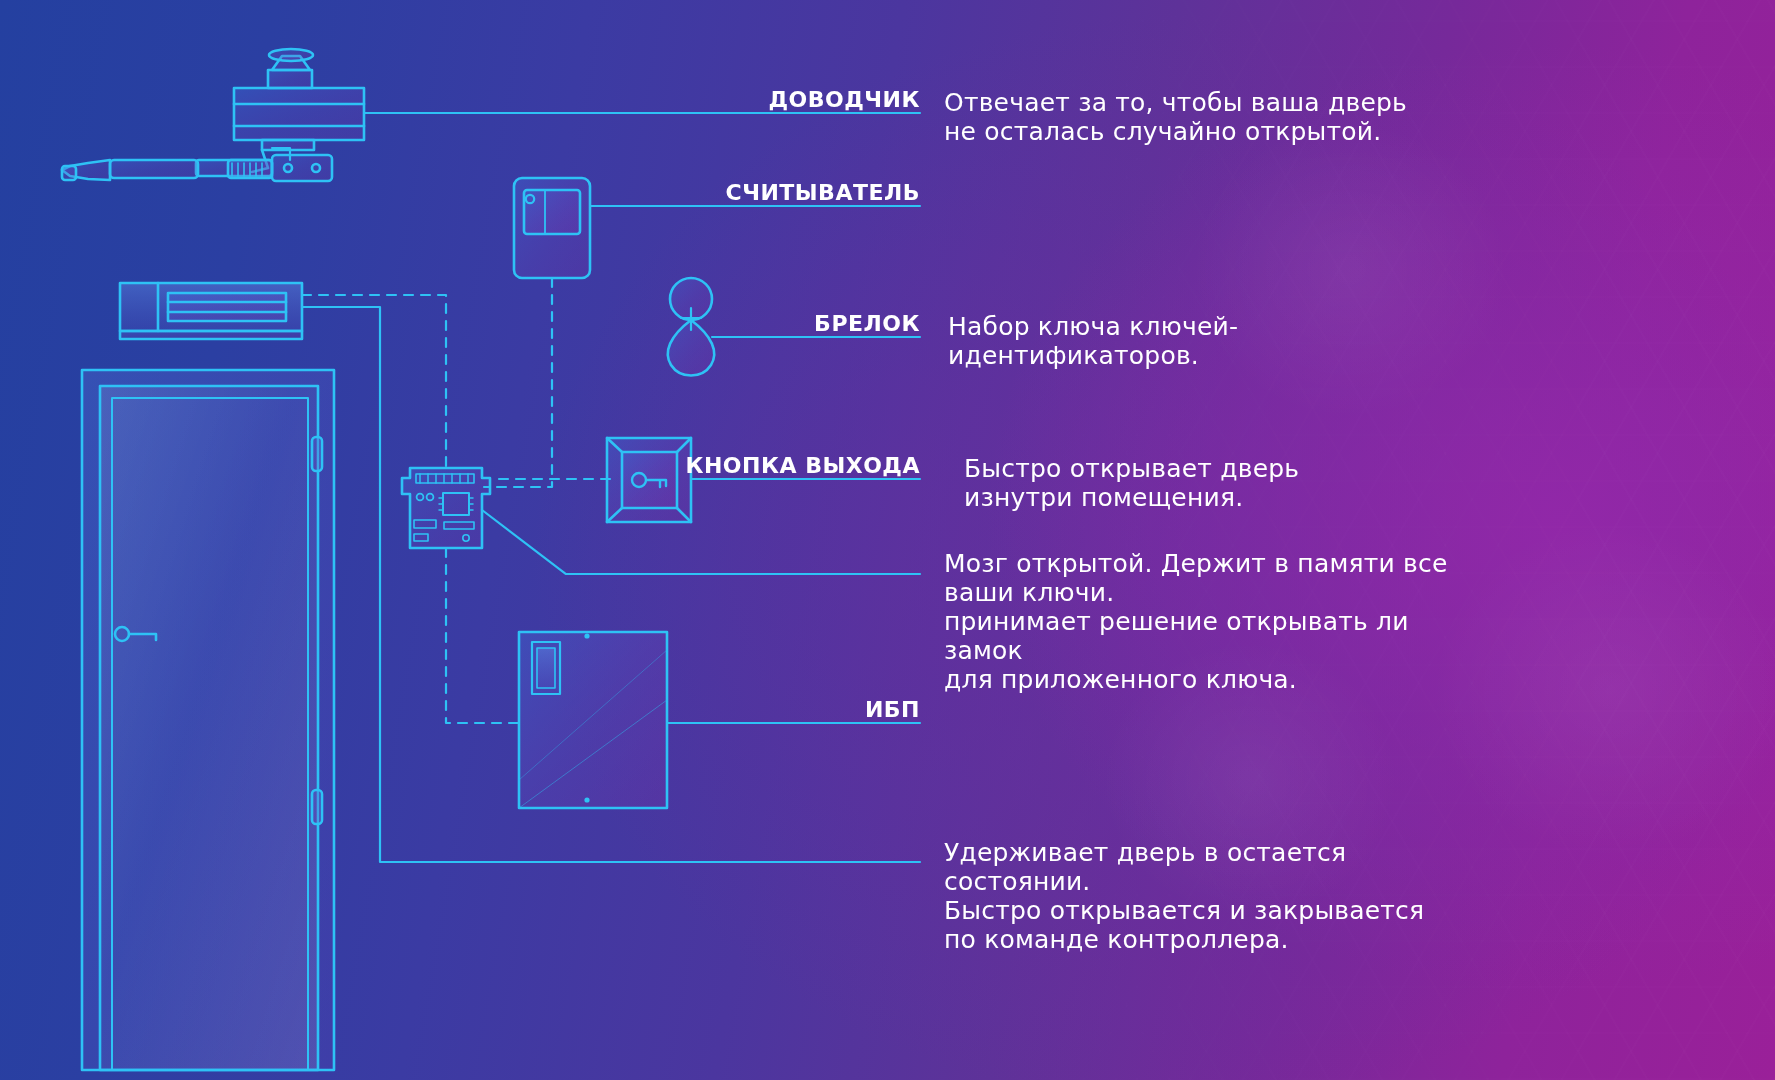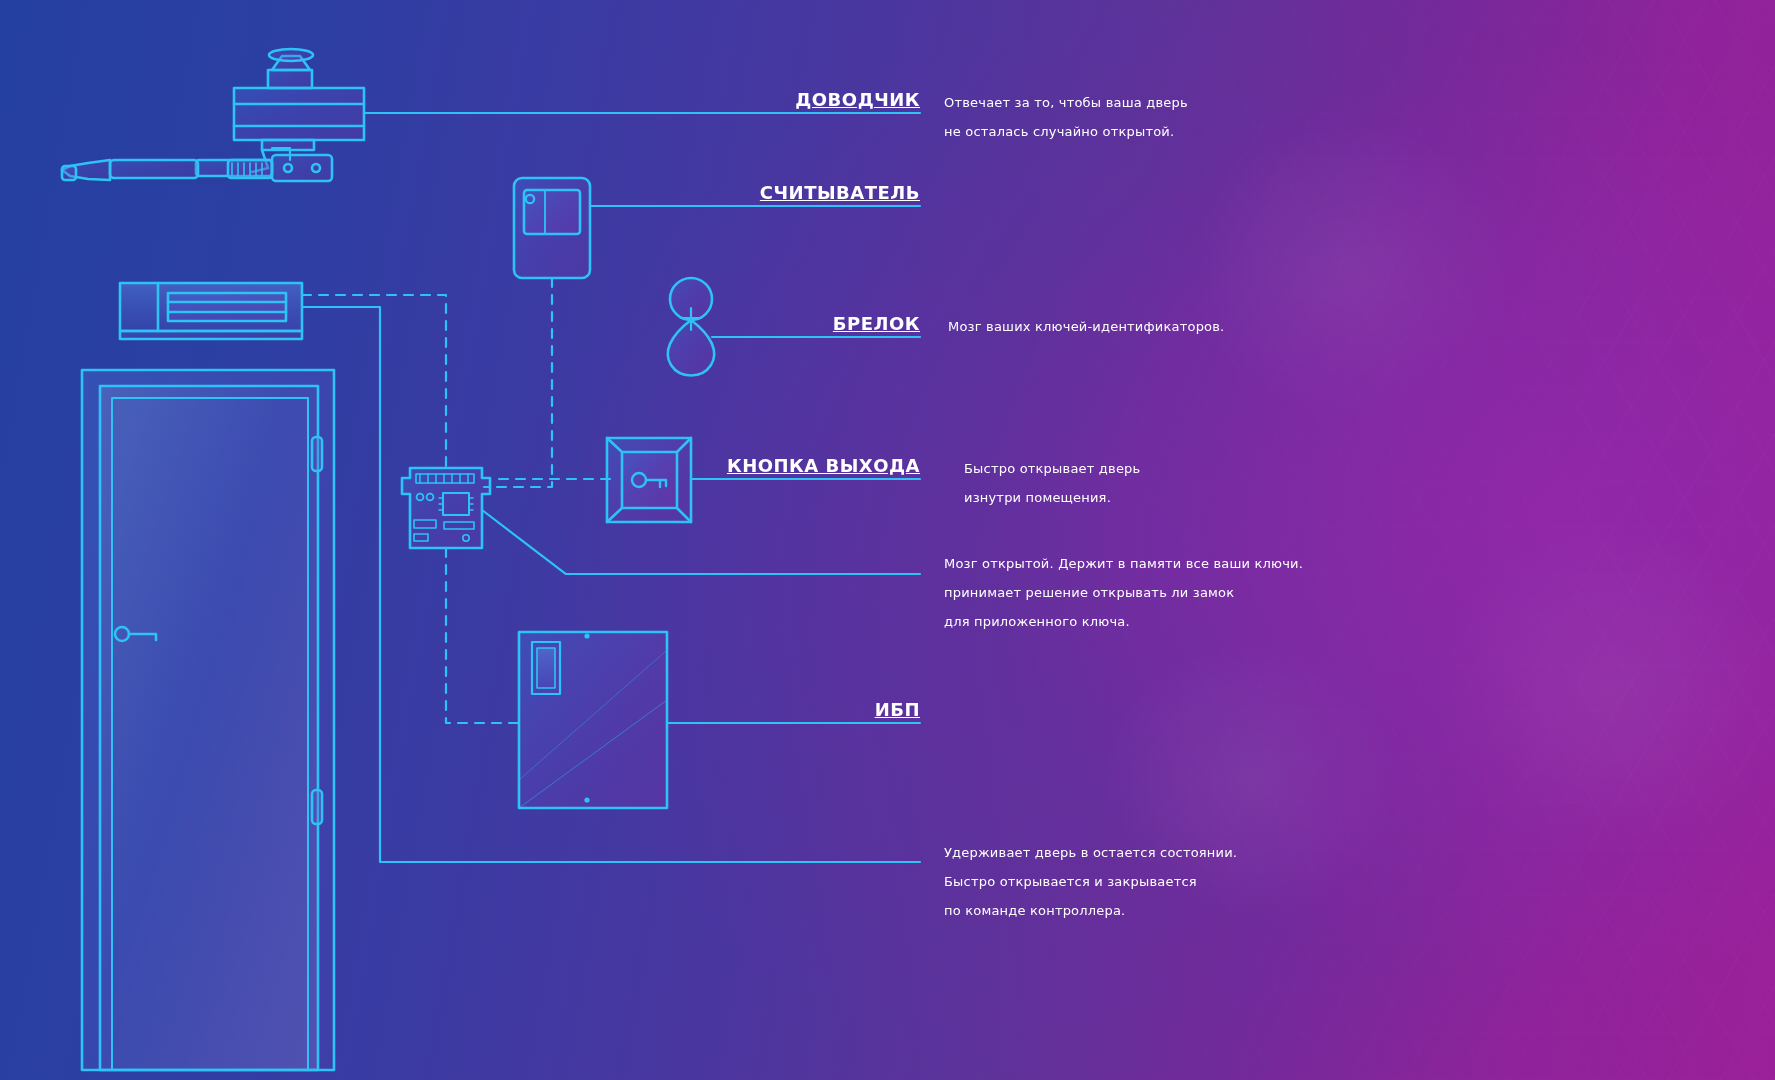--- a/index.html
+++ b/index.html
@@ -20,24 +20,24 @@
     -webkit-mask-image:linear-gradient(to right, rgba(0,0,0,0) 52%, rgba(0,0,0,.55) 72%, rgba(0,0,0,1) 100%);
     mask-image:linear-gradient(to right, rgba(0,0,0,0) 52%, rgba(0,0,0,.55) 72%, rgba(0,0,0,1) 100%);}
   .blob{position:absolute;border-radius:50% 40% 55% 45%;pointer-events:none;
         background:radial-gradient(closest-side, rgba(255,255,255,.055), rgba(255,255,255,0));}
 
   svg.art{position:absolute;left:0;top:0;width:1775px;height:1080px;pointer-events:none;}
 
   .rowlabel{position:absolute;text-align:right;color:#ffffff;
             font-family:"DejaVu Sans",sans-serif;font-weight:bold;
             letter-spacing:.5px;white-space:nowrap;}
-  .rowlabel .txt{display:block;font-size:18px;line-height:24px;
-                 text-transform:uppercase;text-decoration:underline;}
+  .rowlabel .txt{display:block;font-size:22px;line-height:24px;
+                 text-transform:uppercase;}
   .rowdesc{position:absolute;color:#ffffff;
-           font-family:"DejaVu Sans",sans-serif;font-size:13px;line-height:29px;
+           font-family:"DejaVu Sans",sans-serif;font-size:25px;line-height:29px;
            white-space:pre-line;letter-spacing:.2px;}
 </style>
 </head>
 <body>
 
 <div class="stage">
   <div class="texture"></div>
   <div class="blob" style="left:1190px;top:120px;width:320px;height:300px;"></div>
   <div class="blob" style="left:1430px;top:520px;width:360px;height:340px;"></div>
   <div class="blob" style="left:1100px;top:640px;width:300px;height:280px;"></div>
@@ -217,21 +217,21 @@
   <div class="rowdesc" style="left:944px;top:88px;width:470px;">Отвечает за то, чтобы ваша дверь
 не осталась случайно открытой.</div>
 
   <div class="rowlabel" style="left:620px;top:181px;width:300px;">
     <span class="txt">СЧИТЫВАТЕЛЬ</span>
   </div>
 
   <div class="rowlabel" style="left:620px;top:312px;width:300px;">
     <span class="txt">БРЕЛОК</span>
   </div>
-  <div class="rowdesc" style="left:948px;top:312px;width:520px;">Мозг ваших ключей-идентификаторов.</div>
+  <div class="rowdesc" style="left:948px;top:312px;width:520px;">Набор ключа ключей-идентификаторов.</div>
 
   <div class="rowlabel" style="left:600px;top:454px;width:320px;">
     <span class="txt">КНОПКА ВЫХОДА</span>
   </div>
   <div class="rowdesc" style="left:944px;top:454px;width:470px;margin-left:20px;">Быстро открывает дверь
 изнутри помещения.</div>
 
   <div class="rowdesc" style="left:944px;top:549px;width:520px;">Мозг открытой. Держит в памяти все ваши ключи.
 принимает решение открывать ли замок
 для приложенного ключа.</div>

